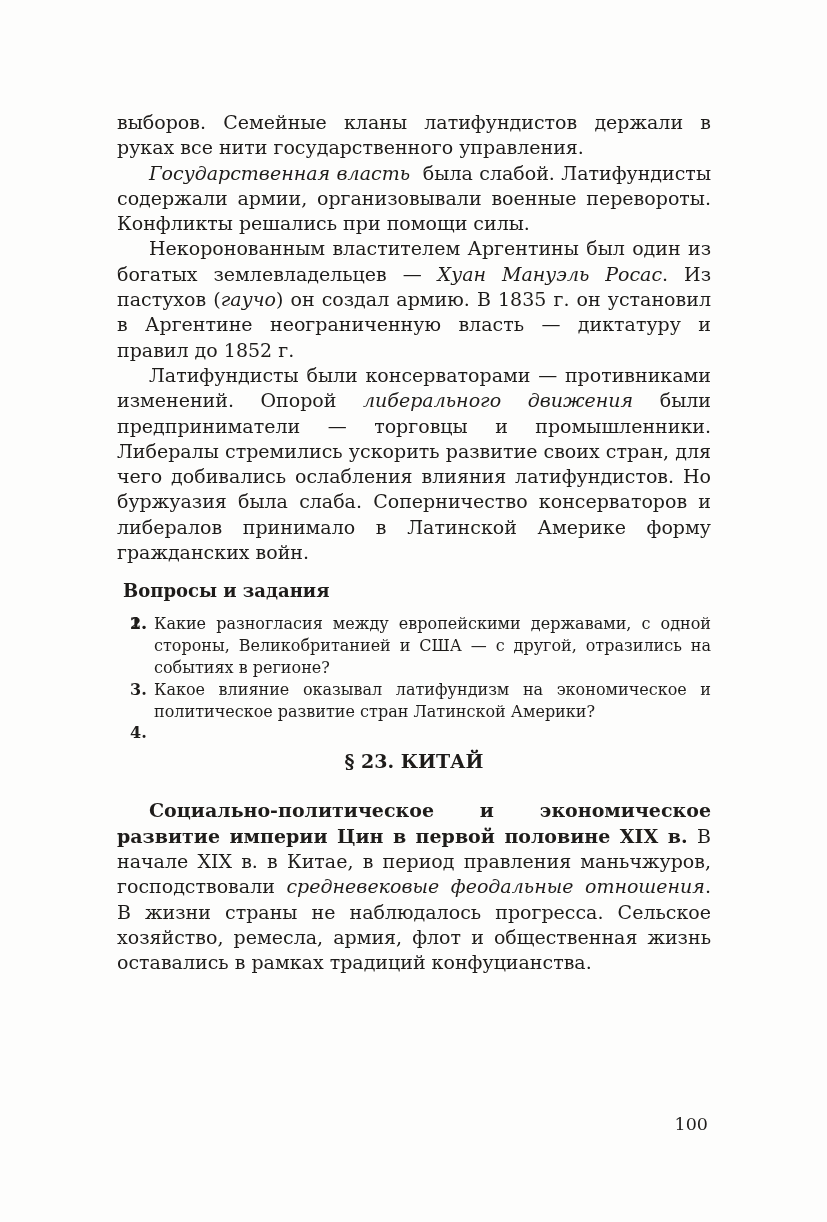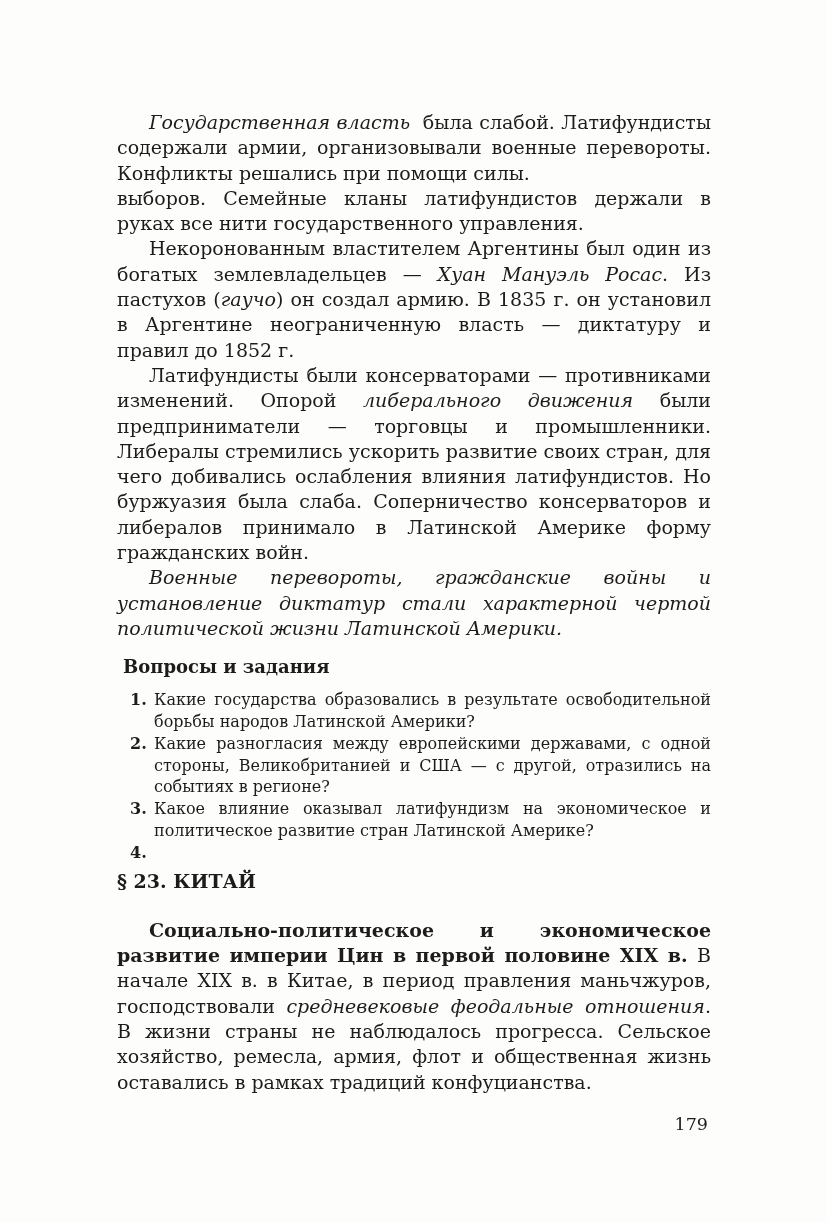--- a/index.html
+++ b/index.html
@@ -54,21 +54,21 @@
   }
   .q-num {
     position: absolute;
     left: 13px;
     top: 0;
     font-weight: bold;
   }
 
   .section-heading {
     margin: 27px 0 0 0;
-    text-align: left;
+    text-align: center;
     font-size: 19px;
     font-weight: bold;
     line-height: 24px;
   }
   .section-paragraphs { margin-top: 25px; }
 
   .page-number {
     position: absolute;
     top: 1113px;
     right: 119px;
@@ -76,39 +76,38 @@
     line-height: 22px;
   }
 </style>
 </head>
 <body>
 
 <div class="page">
   <div class="text-block">
 
     <div>
+        <p class="para"><span class="run-normal">выборов. Семейные кланы латифундистов держали в руках все нити государственного управления.</span></p>
         <p class="para indent"><span class="run-italic">Государственная власть</span><span class="run-normal">&nbsp; была слабой. Латифундисты содержали армии, организовывали военные перевороты. Конфликты решались при помощи силы.</span></p>
-        <p class="para"><span class="run-normal">выборов. Семейные кланы латифундистов держали в руках все нити государственного управления.</span></p>
         <p class="para indent"><span class="run-normal">Некоронованным властителем Аргентины был один из богатых землевладельцев — </span><span class="run-italic">Хуан Мануэль Росас</span><span class="run-normal">. Из пастухов (</span><span class="run-italic">гаучо</span><span class="run-normal">) он создал армию. В 1835 г. он установил в Аргентине неограниченную власть — диктатуру и правил до 1852 г.</span></p>
         <p class="para indent"><span class="run-normal">Латифундисты были консерваторами — противниками изменений. Опорой </span><span class="run-italic">либерального движения</span><span class="run-normal"> были предприниматели — торговцы и промышленники. Либералы стремились ускорить развитие своих стран, для чего добивались ослабления влияния латифундистов. Но буржуазия была слаба. Соперничество консерваторов и либералов принимало в Латинской Америке форму гражданских войн.</span></p>
-        <p class="para indent"><span class="run-italic">Военные перевороты, гражданские войны и установление диктатур стали характерной чертой политической жизни Латинской Америки.</span></p>
       </div>
 
     <div class="questions-block">
       <p class="questions-heading">Вопросы и задания</p>
       <ol class="questions-list">
-          <li><span class="q-num">1.</span><span>Какие государства образовались в результате освободительной борьбы народов Латинской Америки?</span></li>
+          <li><span class="q-num">1.</span></li>
           <li><span class="q-num">2.</span><span>Какие разногласия между европейскими державами, с одной стороны, Великобританией и США — с другой, отразились на событиях в регионе?</span></li>
-          <li><span class="q-num">3.</span><span>Какое влияние оказывал латифундизм на экономическое и политическое развитие стран Латинской Америке?</span></li>
+          <li><span class="q-num">3.</span><span>Какое влияние оказывал латифундизм на экономическое и политическое развитие стран Латинской Америки?</span></li>
           <li><span class="q-num">4.</span></li>
         </ol>
     </div>
 
     <h2 class="section-heading">§ 23. КИТАЙ</h2>
 
     <div class="section-paragraphs">
         <p class="para indent"><span class="run-bold">Социально-политическое и экономическое развитие империи Цин в первой половине XIX в. </span><span class="run-normal">В начале XIX в. в Китае, в период правления маньчжуров, господствовали </span><span class="run-italic">средневековые феодальные отношения</span><span class="run-normal">. В жизни страны не наблюдалось прогресса. Сельское хозяйство, ремесла, армия, флот и общественная жизнь оставались в рамках традиций конфуцианства.</span></p>
       </div>
 
   </div>
 
-  <div class="page-number">179</div>
+  <div class="page-number">100</div>
 </div>
 
 </body></html>

